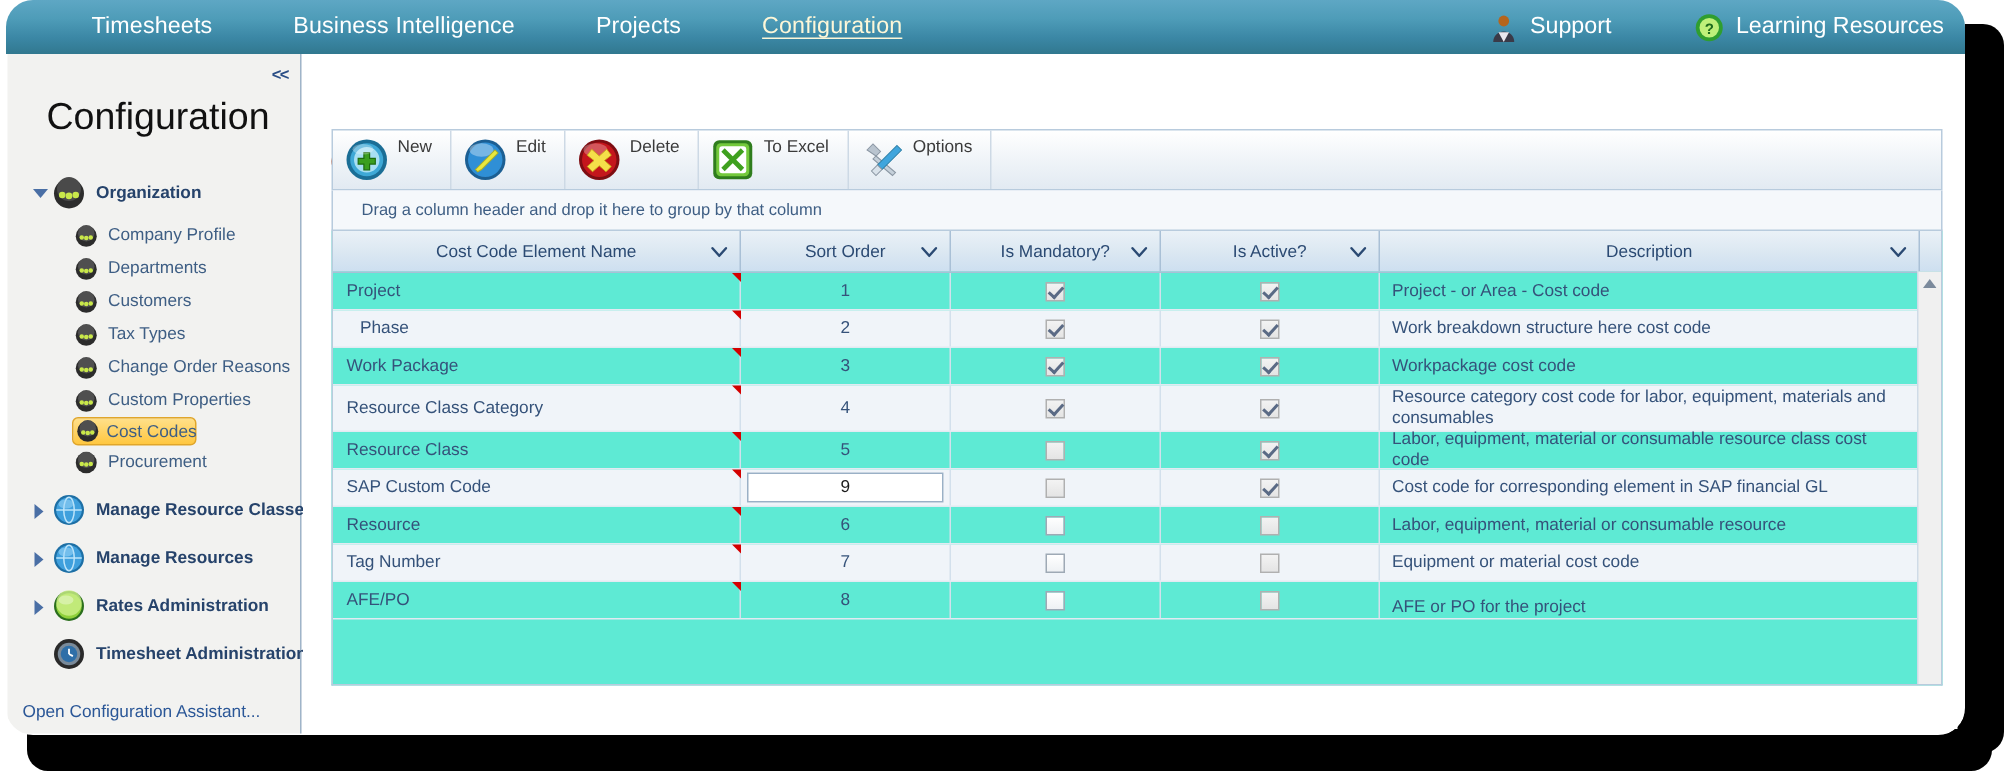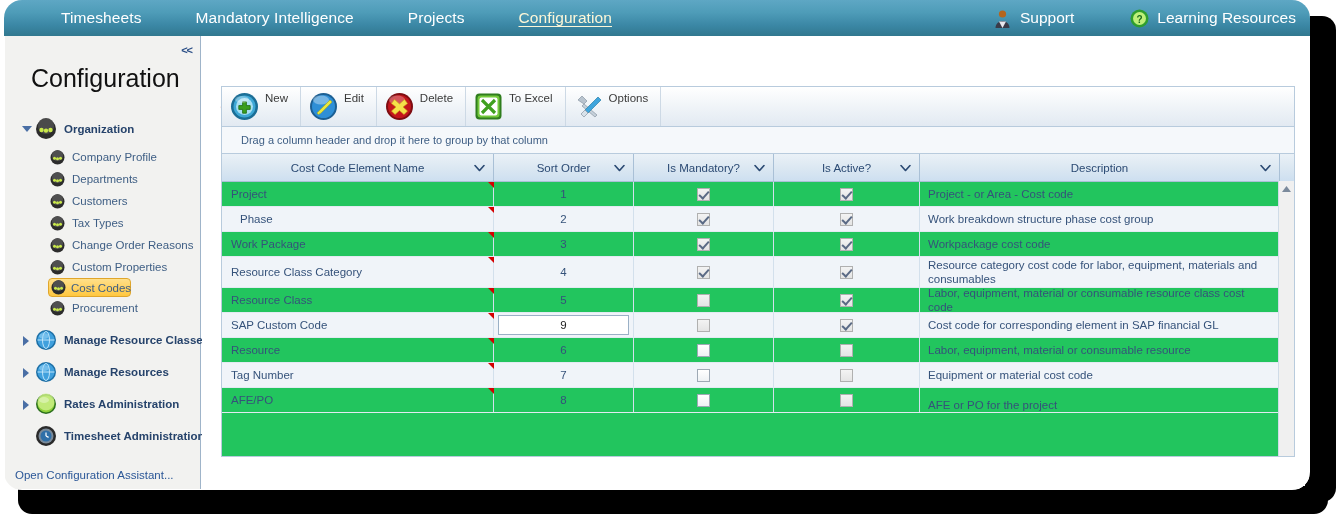--- a/index.html
+++ b/index.html
@@ -220,21 +220,21 @@
     color: #3e5e84;
   }
   
   .grid {
     position: absolute;
     left: 19px; top: 118px;
     width: 1074px; height: 303px;
     border: 1px solid #b8cbdd;
     border-top: none;
     box-sizing: border-box;
-    background: #22c55e;
+    background: #5eead4;
     overflow: hidden;
   }
   .grid-head {
     display: flex;
     height: 27px;
     background: linear-gradient(to bottom, #eaf1f7 0%, #dce8f2 50%, #cddff0 100%);
     border-bottom: 1px solid #a9c0d6;
   }
   .gh-cell {
     display: flex; align-items: center; justify-content: center;
@@ -331,21 +331,21 @@
 
 <div id="app">
   <div class="shadow-right"></div>
   <div class="shadow-bottom"></div>
 
   <div class="window">
 
     <div class="navbar">
       <div class="nav-left" id="nav-left">
           <div class="nav-item">Timesheets</div>
-          <div class="nav-item">Mandatory Intelligence</div>
+          <div class="nav-item">Business Intelligence</div>
           <div class="nav-item">Projects</div>
           <div class="nav-item active">Configuration</div>
         </div>
       <div class="nav-right" id="nav-right">
           <div class="nav-util">
             <span class="glyph">
               <svg width="19" height="19" viewBox="0 0 19 19">
                 <circle cx="9.5" cy="5" r="3.6" fill="#b5651d"></circle>
                 <path d="M2.5 19c0-4.1 3.1-7 7-7s7 2.9 7 7z" fill="#3a3a48"></path>
                 <path d="M6 12.5 L9.5 19 L13 12.5" fill="#e8e8ee"></path>
@@ -670,21 +670,21 @@
               <div class="cell center" style="width: 140px;">
                 <span>2</span>
               </div>
               <div class="cell center" style="width: 140px;">
                 <span class="chk checked disabled"></span>
               </div>
               <div class="cell center" style="width: 146px;">
                 <span class="chk checked disabled"></span>
               </div>
               <div class="cell desc" style="width: 360px; line-height: 14px;">
-                <span>Work breakdown structure phase cost group</span>
+                <span>Work breakdown structure here cost code</span>
               </div>
             </div>
             <div class="row" style="height: 25px;">
               <div class="cell name" style="width: 272px;">
                 <span>Work Package</span>
                 <span class="red-tri"></span>
               </div>
               <div class="cell center" style="width: 140px;">
                 <span>3</span>
               </div>

